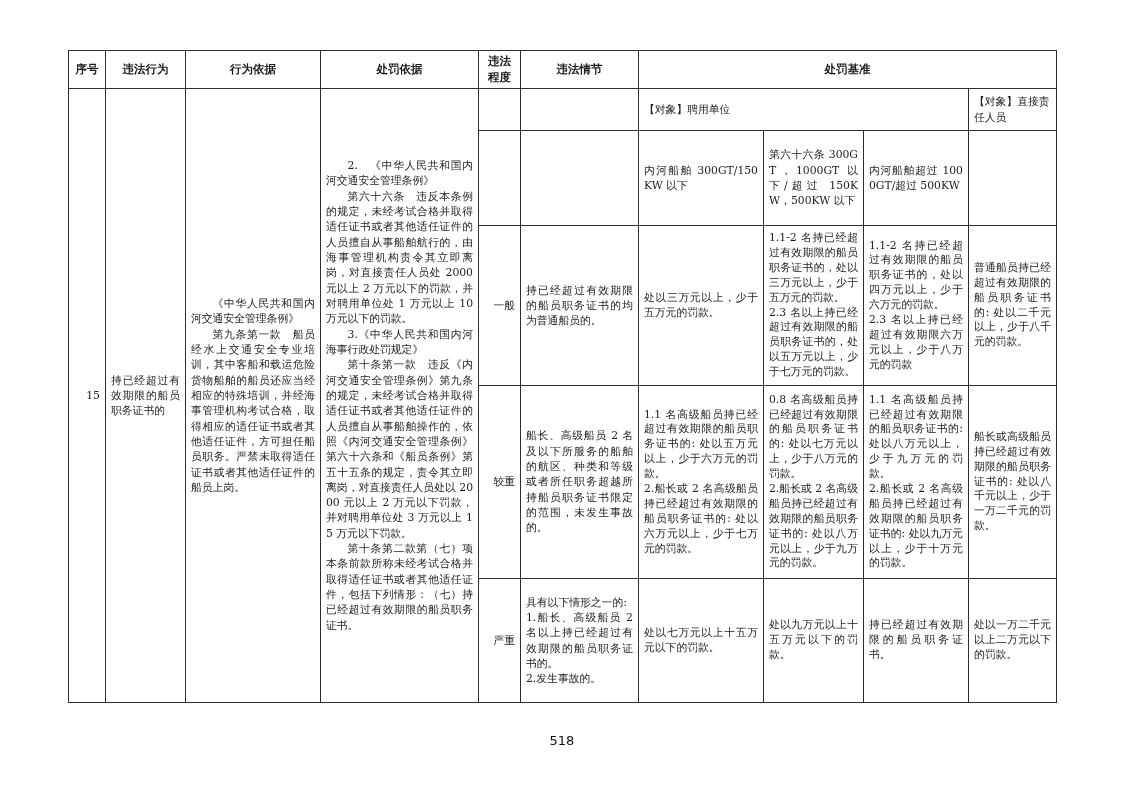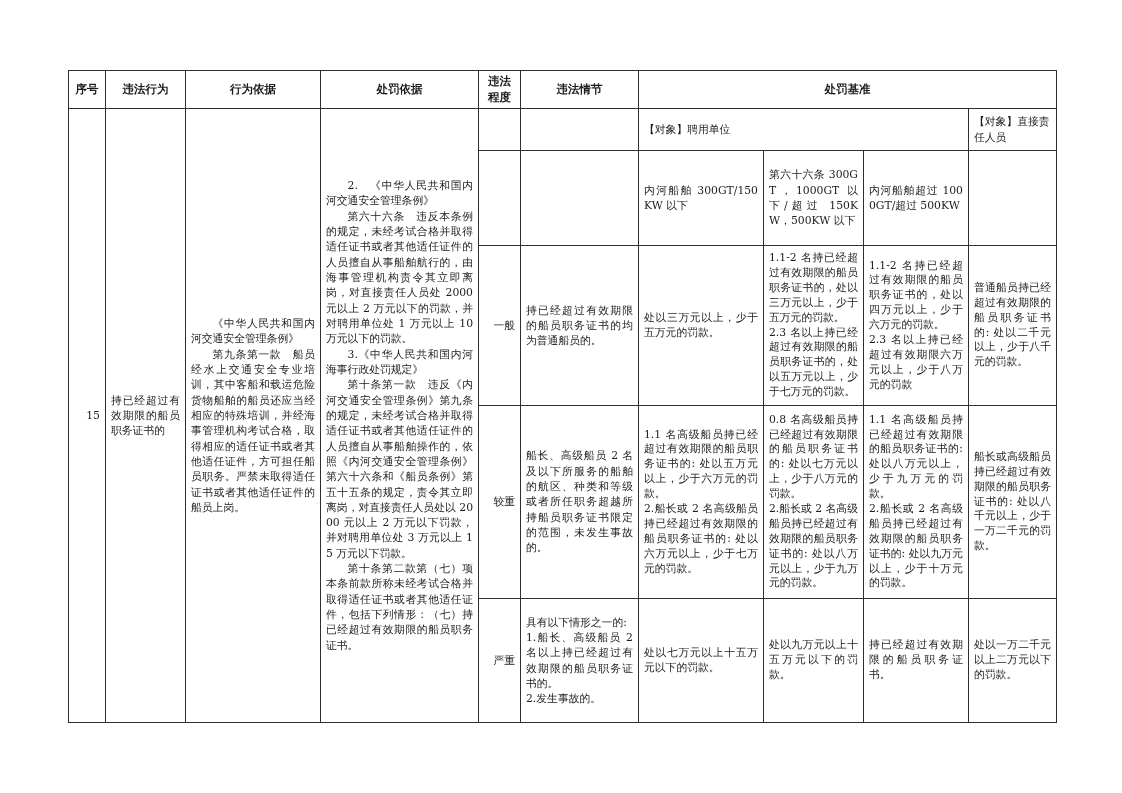--- a/index.html
+++ b/index.html
@@ -14,21 +14,21 @@
   .sheet {
     position: relative;
     width: 1122px;
     height: 793px;
     background: #ffffff;
     overflow: hidden;
   }
   table.tbl {
     position: absolute;
     left: 68px;
-    top: 70px;
+    top: 50px;
     width: 988px;
     border-collapse: collapse;
     table-layout: fixed;
   }
   .tbl td, .tbl th {
     border: 1px solid #2e2e2e;
     vertical-align: middle;
     padding: 3px 5px;
     font-size: 10.8px;
     line-height: 1.42;
@@ -186,14 +186,15 @@
             <div class="li">持已经超过有效期限的船员职务证书。</div>
           </td>
         <td class="list tight">
             <div class="li">处以一万二千元以上二万元以下的罚款。</div>
           </td>
       </tr>
 
     </tbody>
   </table>
 
+  <div class="pageno">518</div>
 
 </div>
 
 </body></html>

